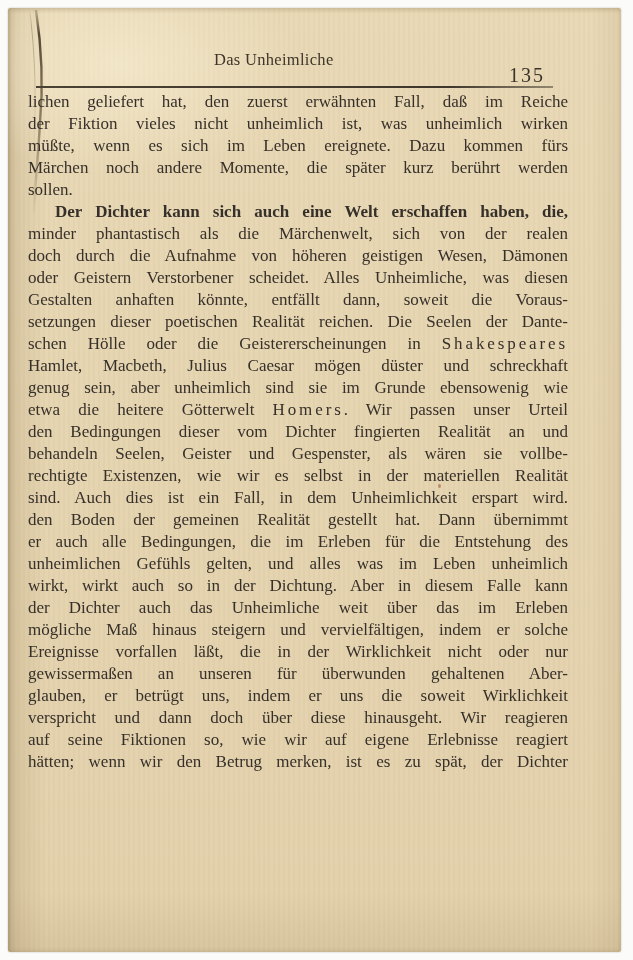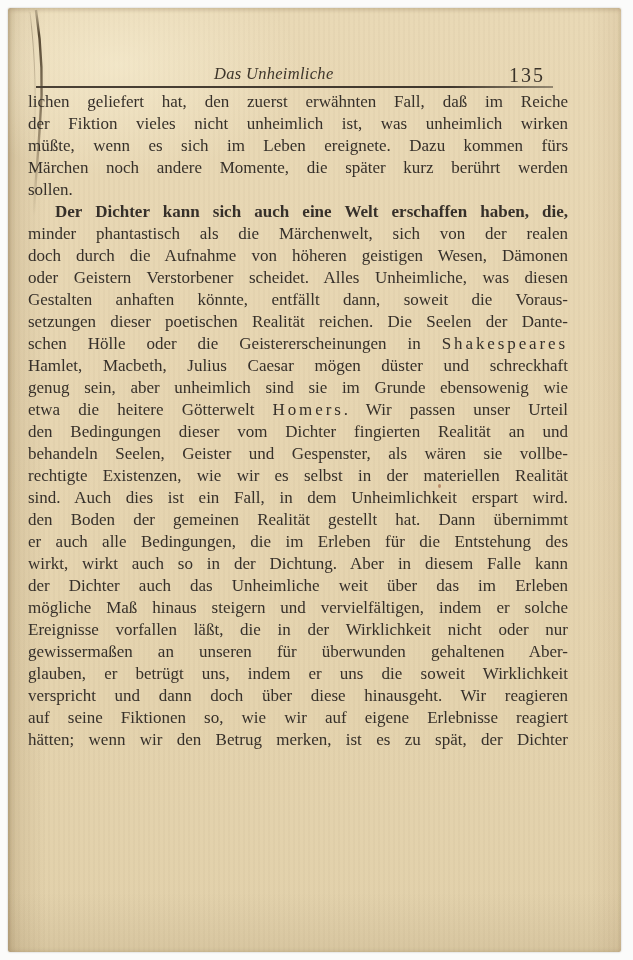--- a/index.html
+++ b/index.html
@@ -32,22 +32,21 @@
   }
   .crease {
     position: absolute;
     left: 12px;
     top: 0;
     pointer-events: none;
   }
   .running-title {
     position: absolute;
     left: 206px;
-    top: 56px;
-    font-style: italic;
+    top: 42px;
     font-size: 16.5px;
     line-height: 20px;
     letter-spacing: 0.3px;
     color: #3e362b;
   }
   .page-number {
     position: absolute;
     right: 76px;
     top: 58px;
     font-size: 20px;
@@ -133,20 +132,21 @@
       <div class="line">schen Hölle oder die Geistererscheinungen in <span class="sperr">Shakespeares</span></div>
       <div class="line">Hamlet, Macbeth, Julius Caesar mögen düster und schreckhaft</div>
       <div class="line">genug sein, aber unheimlich sind sie im Grunde ebensowenig wie</div>
       <div class="line">etwa die heitere Götterwelt <span class="sperr">Homers</span>. Wir passen unser Urteil</div>
       <div class="line">den Bedingungen dieser vom Dichter fingierten Realität an und</div>
       <div class="line">behandeln Seelen, Geister und Gespenster, als wären sie vollbe-</div>
       <div class="line">rechtigte Existenzen, wie wir es selbst in der materiellen Realität</div>
       <div class="line">sind. Auch dies ist ein Fall, in dem Unheimlichkeit erspart wird.</div>
       <div class="line">den Boden der gemeinen Realität gestellt hat. Dann übernimmt</div>
       <div class="line">er auch alle Bedingungen, die im Erleben für die Entstehung des</div>
+      <div class="line">unheimlichen Gefühls gelten, und alles was im Leben unheimlich</div>
       <div class="line">wirkt, wirkt auch so in der Dichtung. Aber in diesem Falle kann</div>
       <div class="line">der Dichter auch das Unheimliche weit über das im Erleben</div>
       <div class="line">mögliche Maß hinaus steigern und vervielfältigen, indem er solche</div>
       <div class="line">Ereignisse vorfallen läßt, die in der Wirklichkeit nicht oder nur</div>
       <div class="line">gewissermaßen an unseren für überwunden gehaltenen Aber-</div>
       <div class="line">glauben, er betrügt uns, indem er uns die soweit Wirklichkeit</div>
       <div class="line">verspricht und dann doch über diese hinausgeht. Wir reagieren</div>
       <div class="line">auf seine Fiktionen so, wie wir auf eigene Erlebnisse reagiert</div>
       <div class="line">hätten; wenn wir den Betrug merken, ist es zu spät, der Dichter</div>
     </div>

